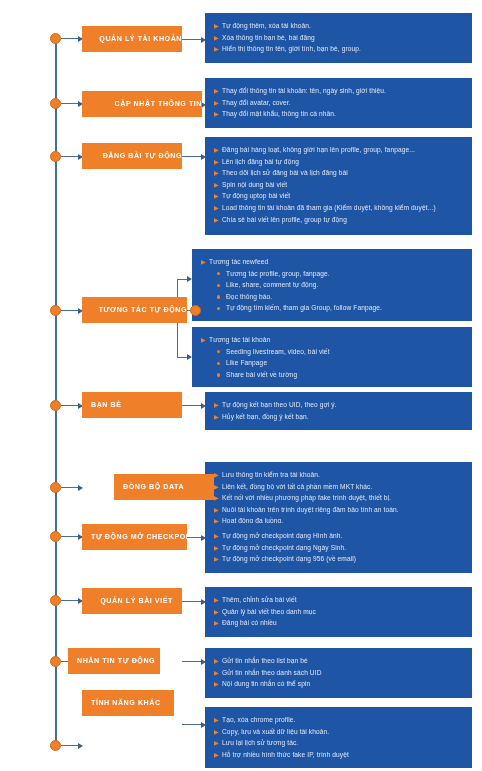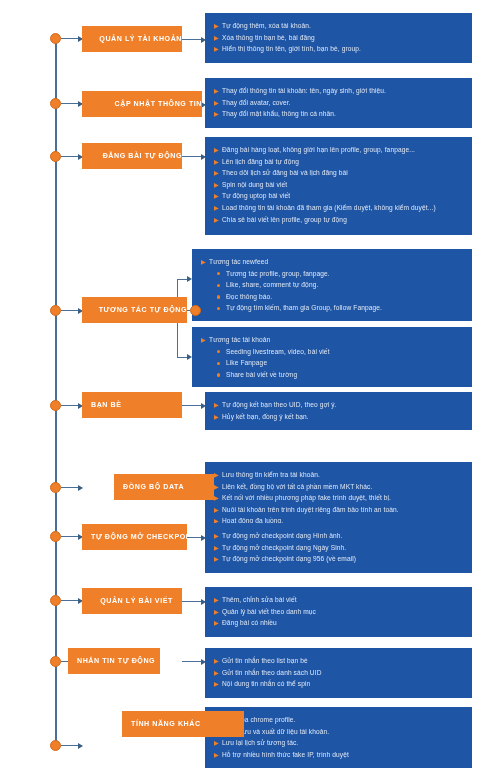--- a/index.html
+++ b/index.html
@@ -415,21 +415,21 @@
           <span class="tri">▶</span>
           <span class="txt">Gửi tin nhắn theo danh sách UID</span>
         </div>
         <div class="item">
           <span class="tri">▶</span>
           <span class="txt">Nội dung tin nhắn có thể spin</span>
         </div>
       </div>
       <div class="node-dot" style="top: 739.5px;"></div>
       <div class="dot-stem" style="top: 745px; width: 21px;"></div>
-      <div class="label-box left" style="left: 82px; top: 711px; width: 122px; height: 26px; line-height: 26px; margin-left: 40px;">TÍNH NĂNG KHÁC</div>
+      <div class="label-box left" style="left: 82px; top: 690px; width: 92px; height: 26px; line-height: 26px;">TÍNH NĂNG KHÁC</div>
       <div class="arm" style="left: 182px; top: 724px; width: 23px;"></div>
       <div class="panel" style="left: 205px; top: 707px; width: 267px; min-height: 61px;">
         <div class="item">
           <span class="tri">▶</span>
           <span class="txt">Tạo, xóa chrome profile.</span>
         </div>
         <div class="item">
           <span class="tri">▶</span>
           <span class="txt">Copy, lưu và xuất dữ liệu tài khoản.</span>
         </div>

